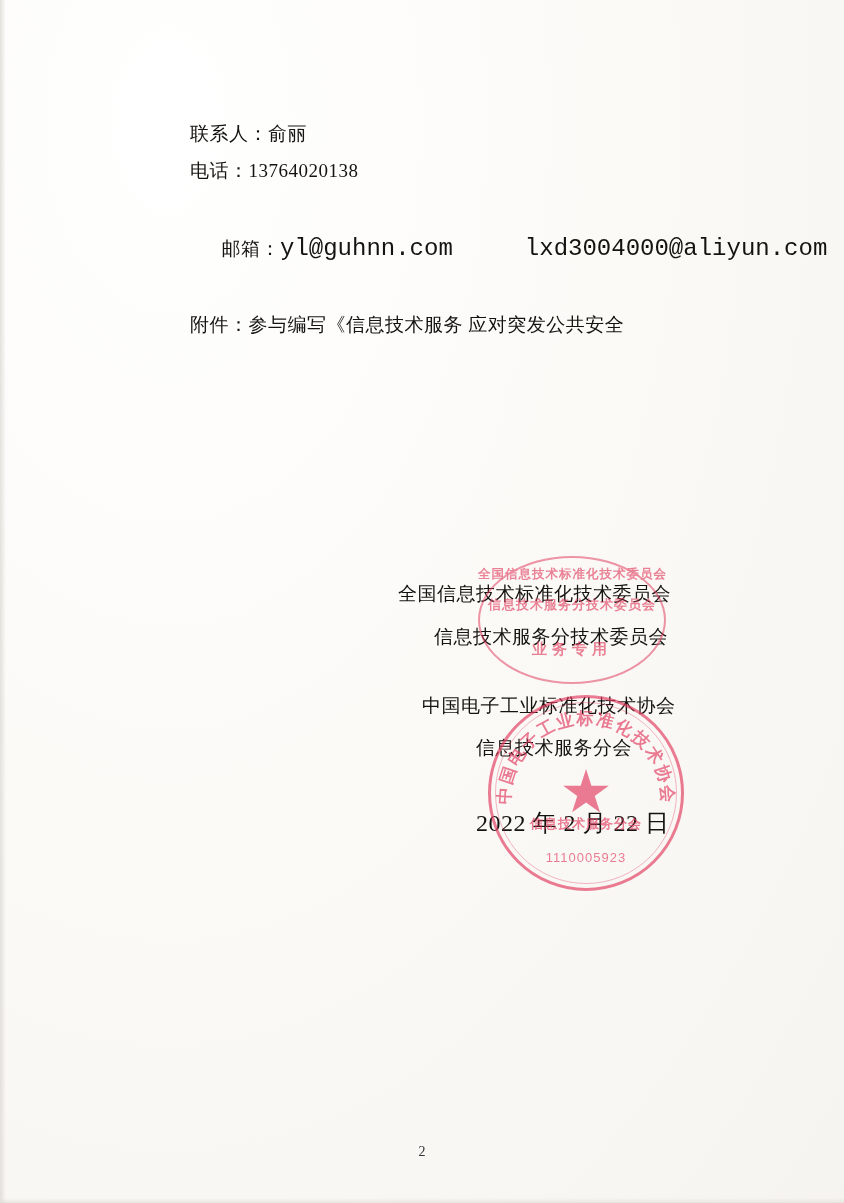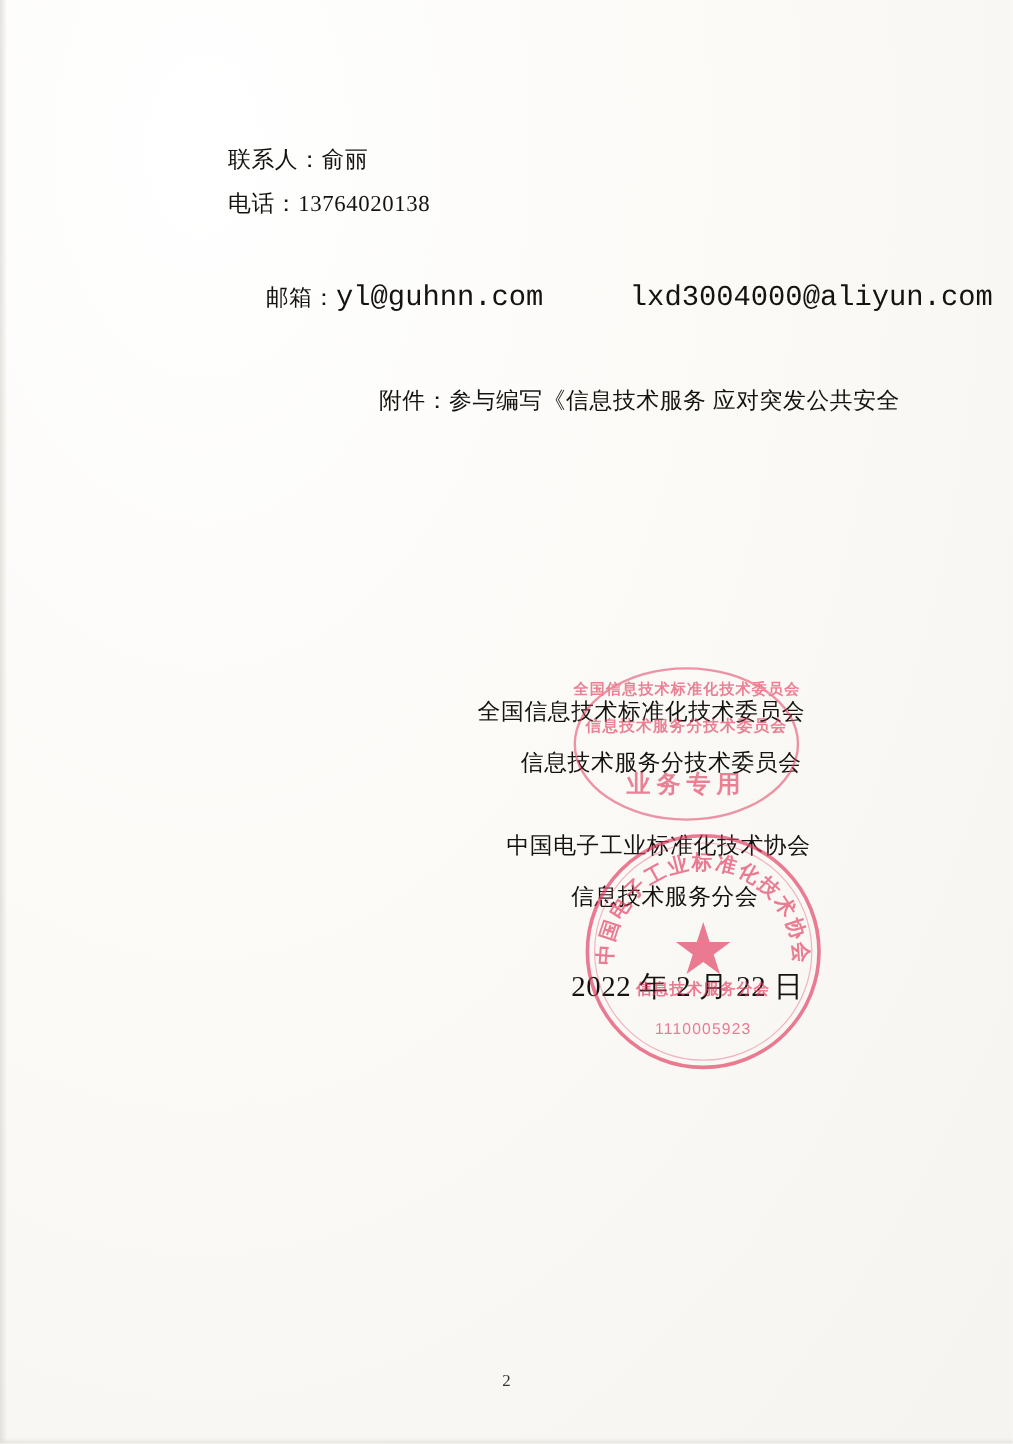--- a/index.html
+++ b/index.html
@@ -60,23 +60,22 @@
     white-space: pre;
   }
   .mono {
     font-family: Liberation Mono, monospace;
     font-size: 24px;
     letter-spacing: 0;
   }
 
   .attach-block {
     left: 190px;
-    top: 296px;
+    top: 286px;
     width: 560px;
-    text-align: right;
   }
   .attach-line-1 { white-space: pre; }
   .attach-line-2 {
     white-space: pre;
     padding-left: 58px;
   }
 
   .sign-block {
     left: 398px;
     top: 553px;
@@ -132,21 +131,21 @@
     text-align: center;
     color: #e0385a;
     font-size: 13px;
     letter-spacing: 1px;
     font-family: "Liberation Sans", sans-serif;
     font-weight: 700;
     white-space: nowrap;
   }
   .stamp-committee .t1 { top: 10px; font-size: 12.5px; }
   .stamp-committee .t2 { top: 40px; font-size: 13px; }
-  .stamp-committee .t3 { top: 84px; font-size: 20px; letter-spacing: 5px; }
+  .stamp-committee .t3 { top: 84px; font-size: 15px; letter-spacing: 5px; }
 
   
   .stamp-round {
     left: 488px;
     top: 675px;
     width: 196px;
     height: 196px;
     opacity: .66;
   }
   .stamp-round .ring {

